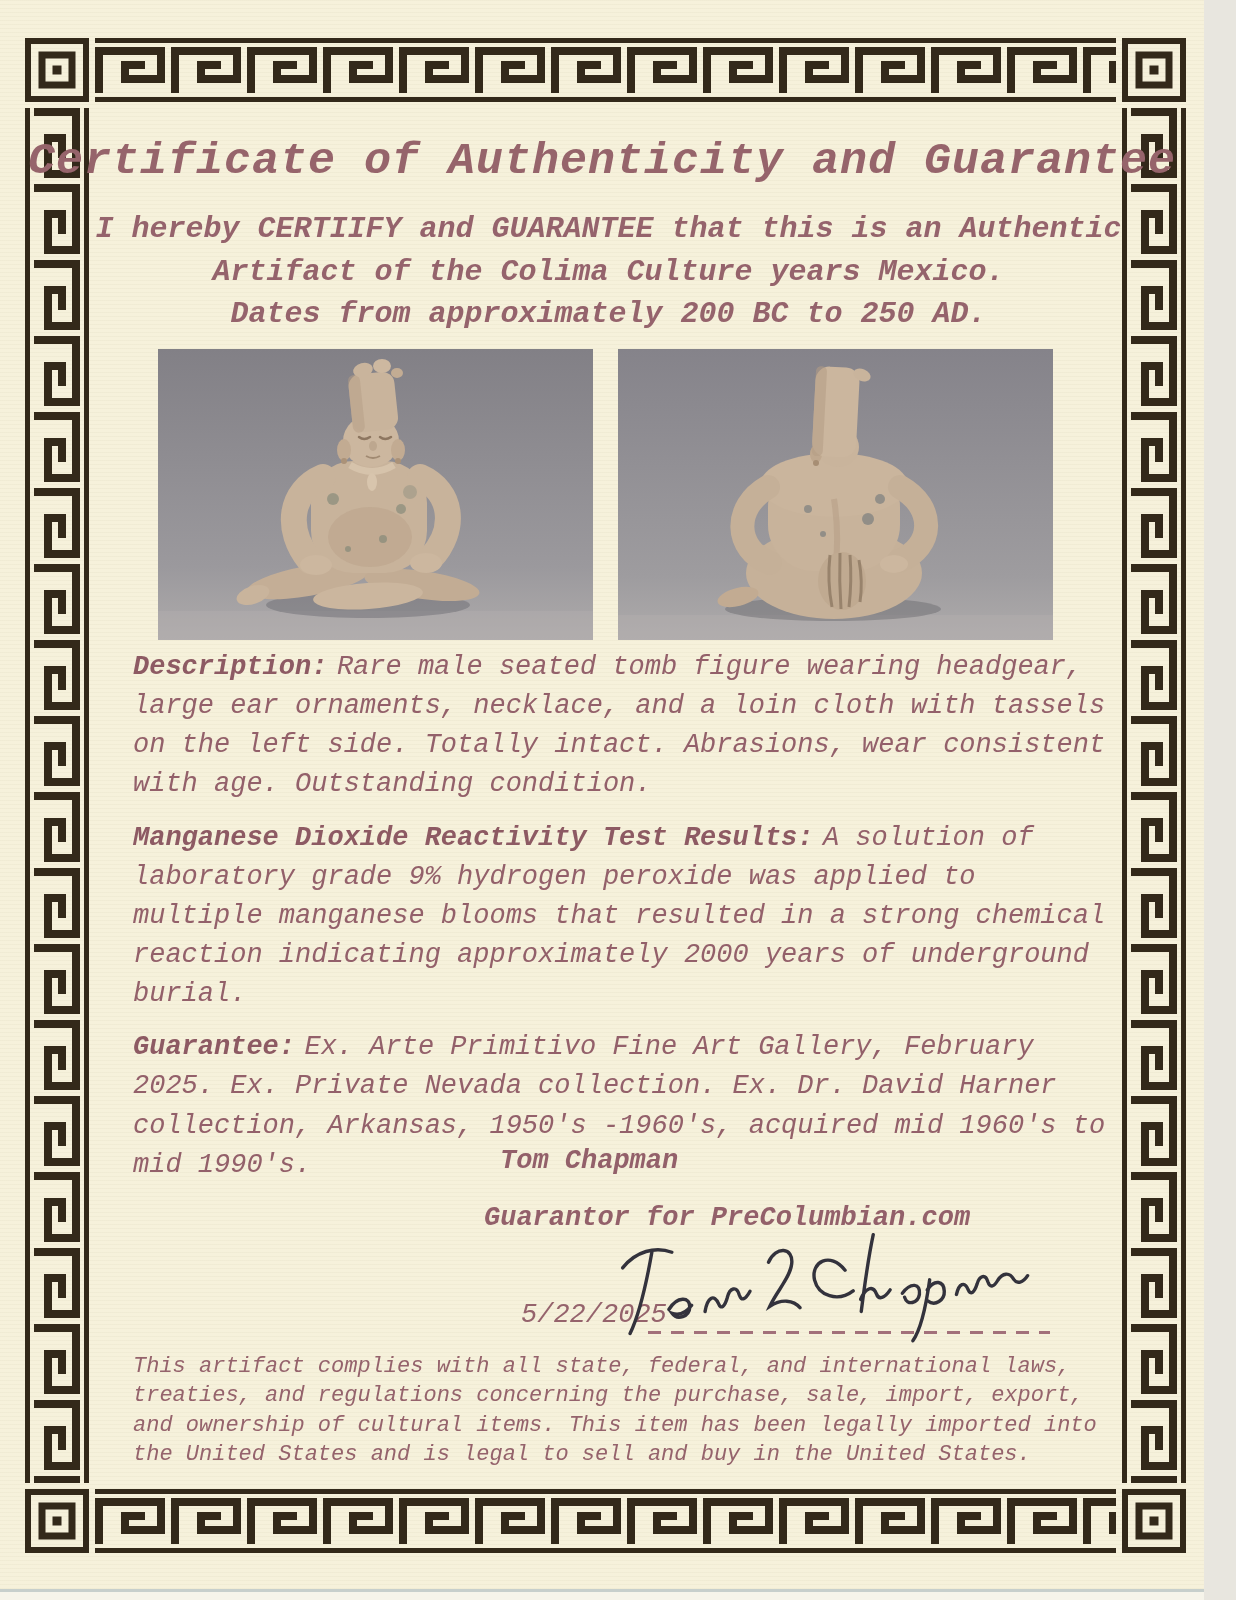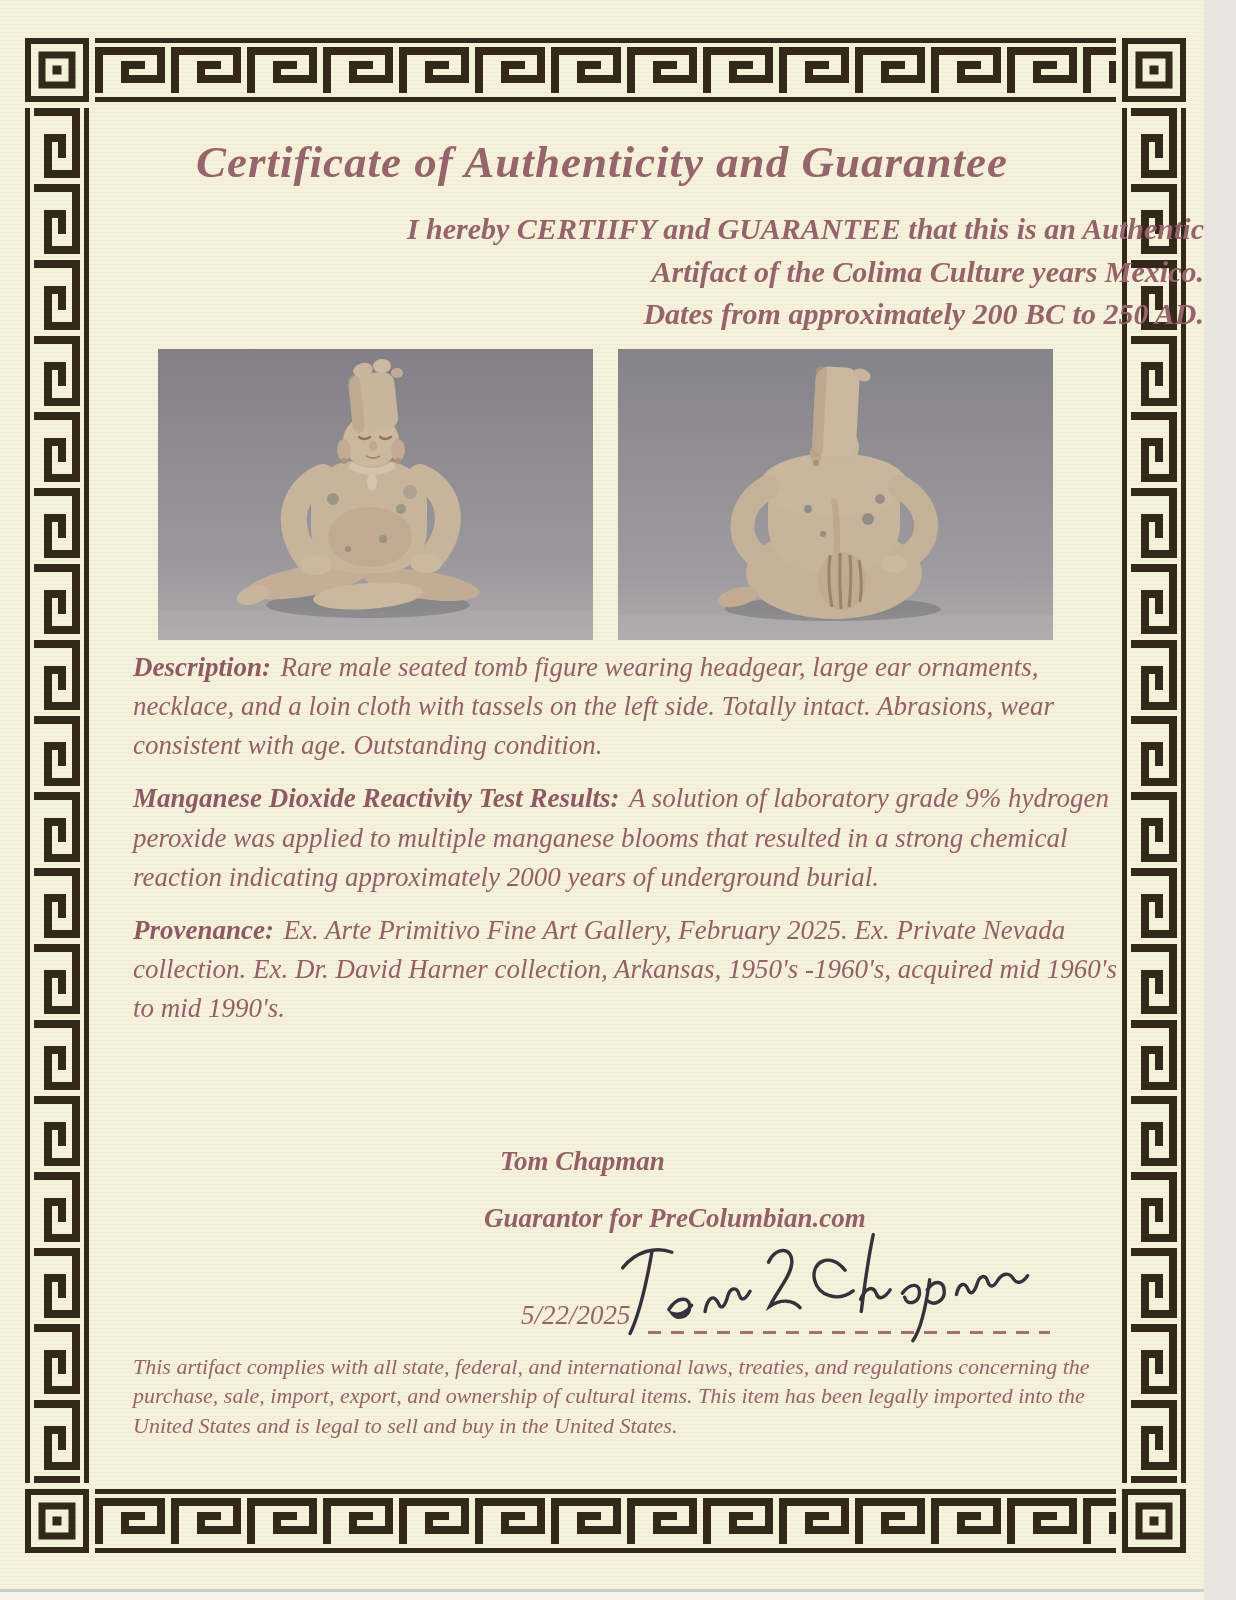--- a/index.html
+++ b/index.html
@@ -1,28 +1,28 @@
 <!DOCTYPE html>
 <html><head>
 <meta charset="utf-8">
 <style>
   html,body{margin:0;padding:0;background:#e8e6df;}
   .page{
     position:relative; width:1204px; height:1600px; overflow:hidden;
     background-color:#f6f1db;
     background-image:repeating-linear-gradient(180deg, rgba(120,108,70,.045) 0 1px, rgba(0,0,0,0) 1px 4px);
-    font-family:Liberation Serif, serif;
+    font-family:Liberation Mono, monospace;
   }
   .frame{position:absolute;left:0;top:0;}
   .title{
     position:absolute; left:0; right:0; top:136px; text-align:center;
     font-size:45px; font-weight:bold; font-style:italic; color:#96646b; letter-spacing:1px;
   }
   .intro{
-    position:absolute; left:13px; right:0; top:208px; text-align:right;
+    position:absolute; left:13px; right:0; top:208px; text-align:center;
     font-size:30px; font-weight:bold; font-style:italic; color:#95636c; line-height:1.42;
   }
   .photo{
     position:absolute; top:349px; width:435px; height:291px;
   }
   .photo svg{display:block;}
   .sections{
     position:absolute; left:133px; width:984px; top:648px;
     font-size:27px; font-style:italic; color:#93606a; line-height:1.45;
   }
@@ -223,21 +223,21 @@
   </div>
 
   <div class="sections">
     <p>
       <span class="sec-label">Description:</span><span>Rare male seated tomb figure wearing headgear, large ear ornaments, necklace, and a loin cloth with tassels on the left side. Totally intact. Abrasions, wear consistent with age. Outstanding condition.</span>
     </p>
     <p>
       <span class="sec-label">Manganese Dioxide Reactivity Test Results:</span><span>A solution of laboratory grade 9% hydrogen peroxide was applied to multiple manganese blooms that resulted in a strong chemical reaction indicating approximately 2000 years of underground burial.</span>
     </p>
     <p>
-      <span class="sec-label">Provenance:</span><span>Ex. Arte Primitivo Fine Art Gallery, February 2025. Ex. Private Nevada collection. Ex. Dr. David Harner collection, Arkansas, 1950's -1960's, acquired mid 1960's to mid 1990's.</span>
+      <span class="sec-label">Guarantee:</span><span>Ex. Arte Primitivo Fine Art Gallery, February 2025. Ex. Private Nevada collection. Ex. Dr. David Harner collection, Arkansas, 1950's -1960's, acquired mid 1960's to mid 1990's.</span>
     </p>
   </div>
 
   <div class="signer-name">Tom Chapman</div>
   <div class="signer-role">Guarantor for PreColumbian.com</div>
 
   <div class="sig-date">5/22/2025</div>
   <div class="sig-line"></div>
   <svg class="sig-ink" width="480" height="120" viewBox="0 0 480 120" aria-label="Tom J Chapman">
     <g fill="none" stroke="#33323c" stroke-width="3.4" stroke-linecap="round" transform="rotate(-3 230 60)">

